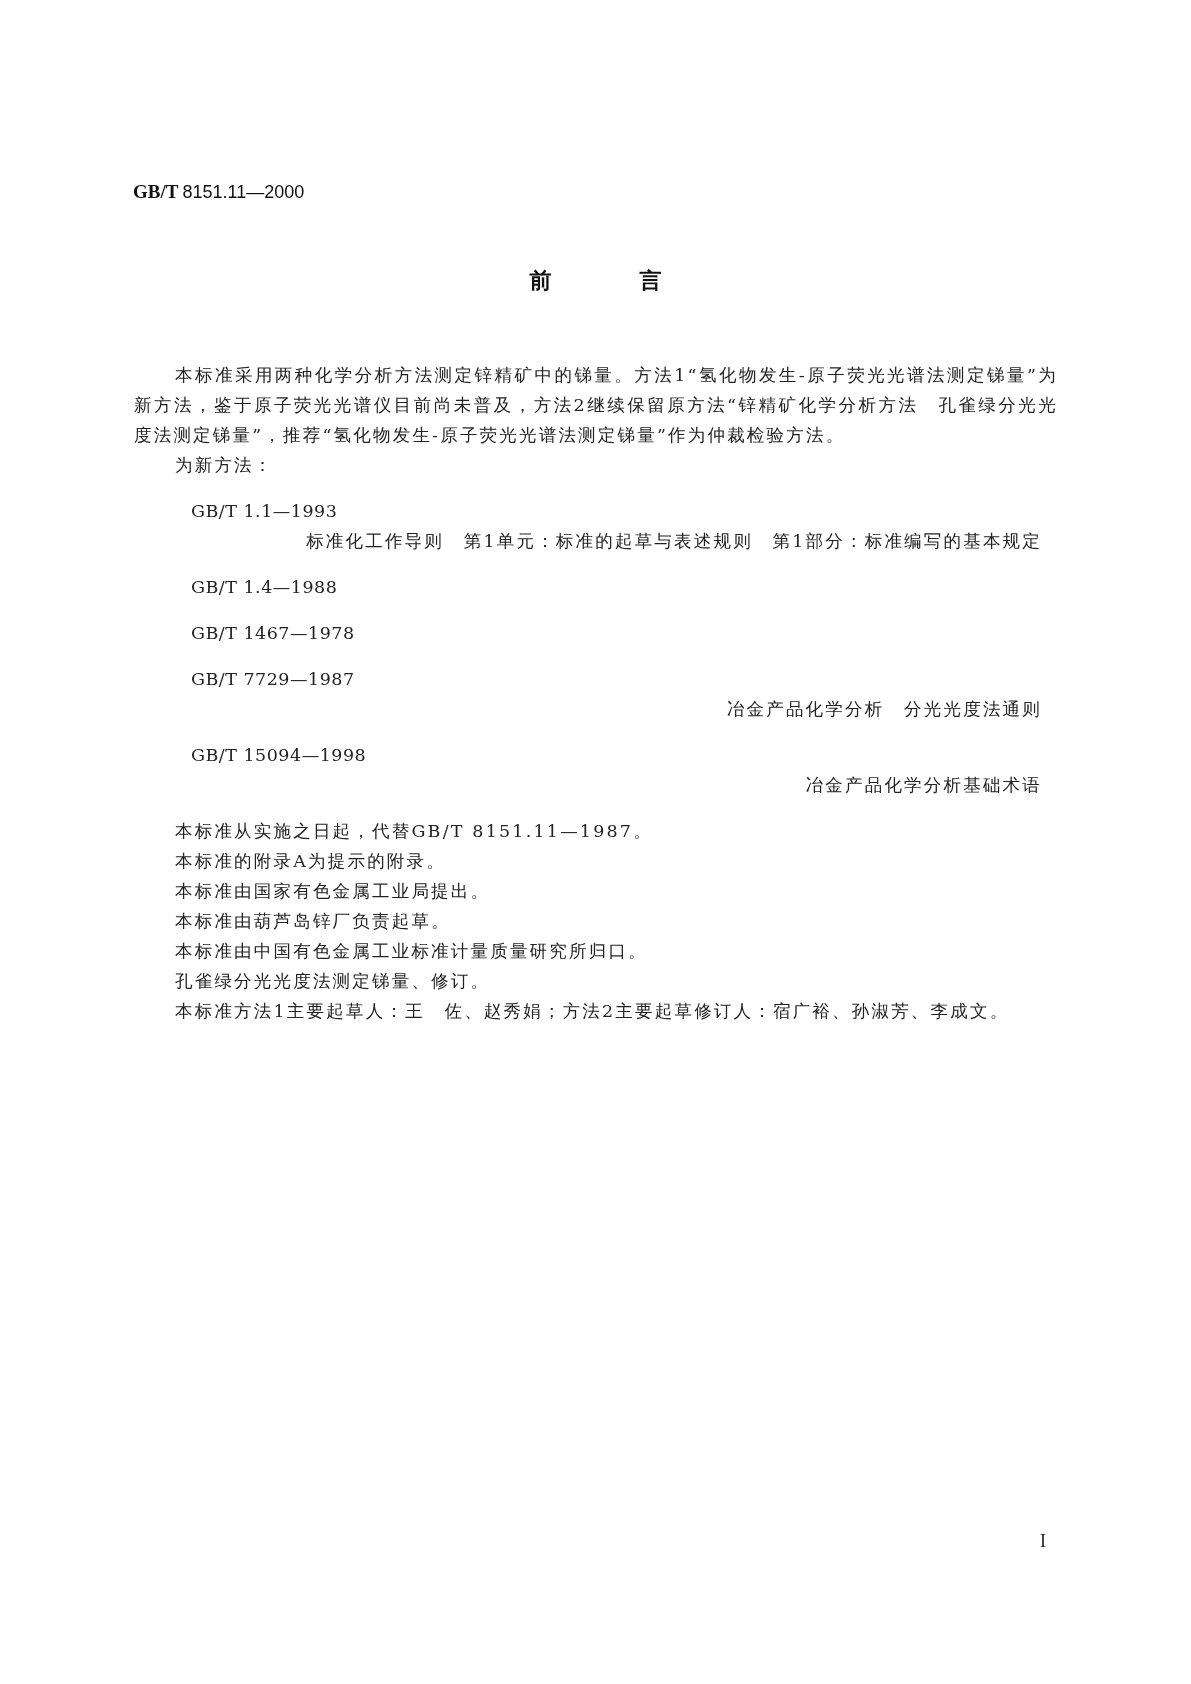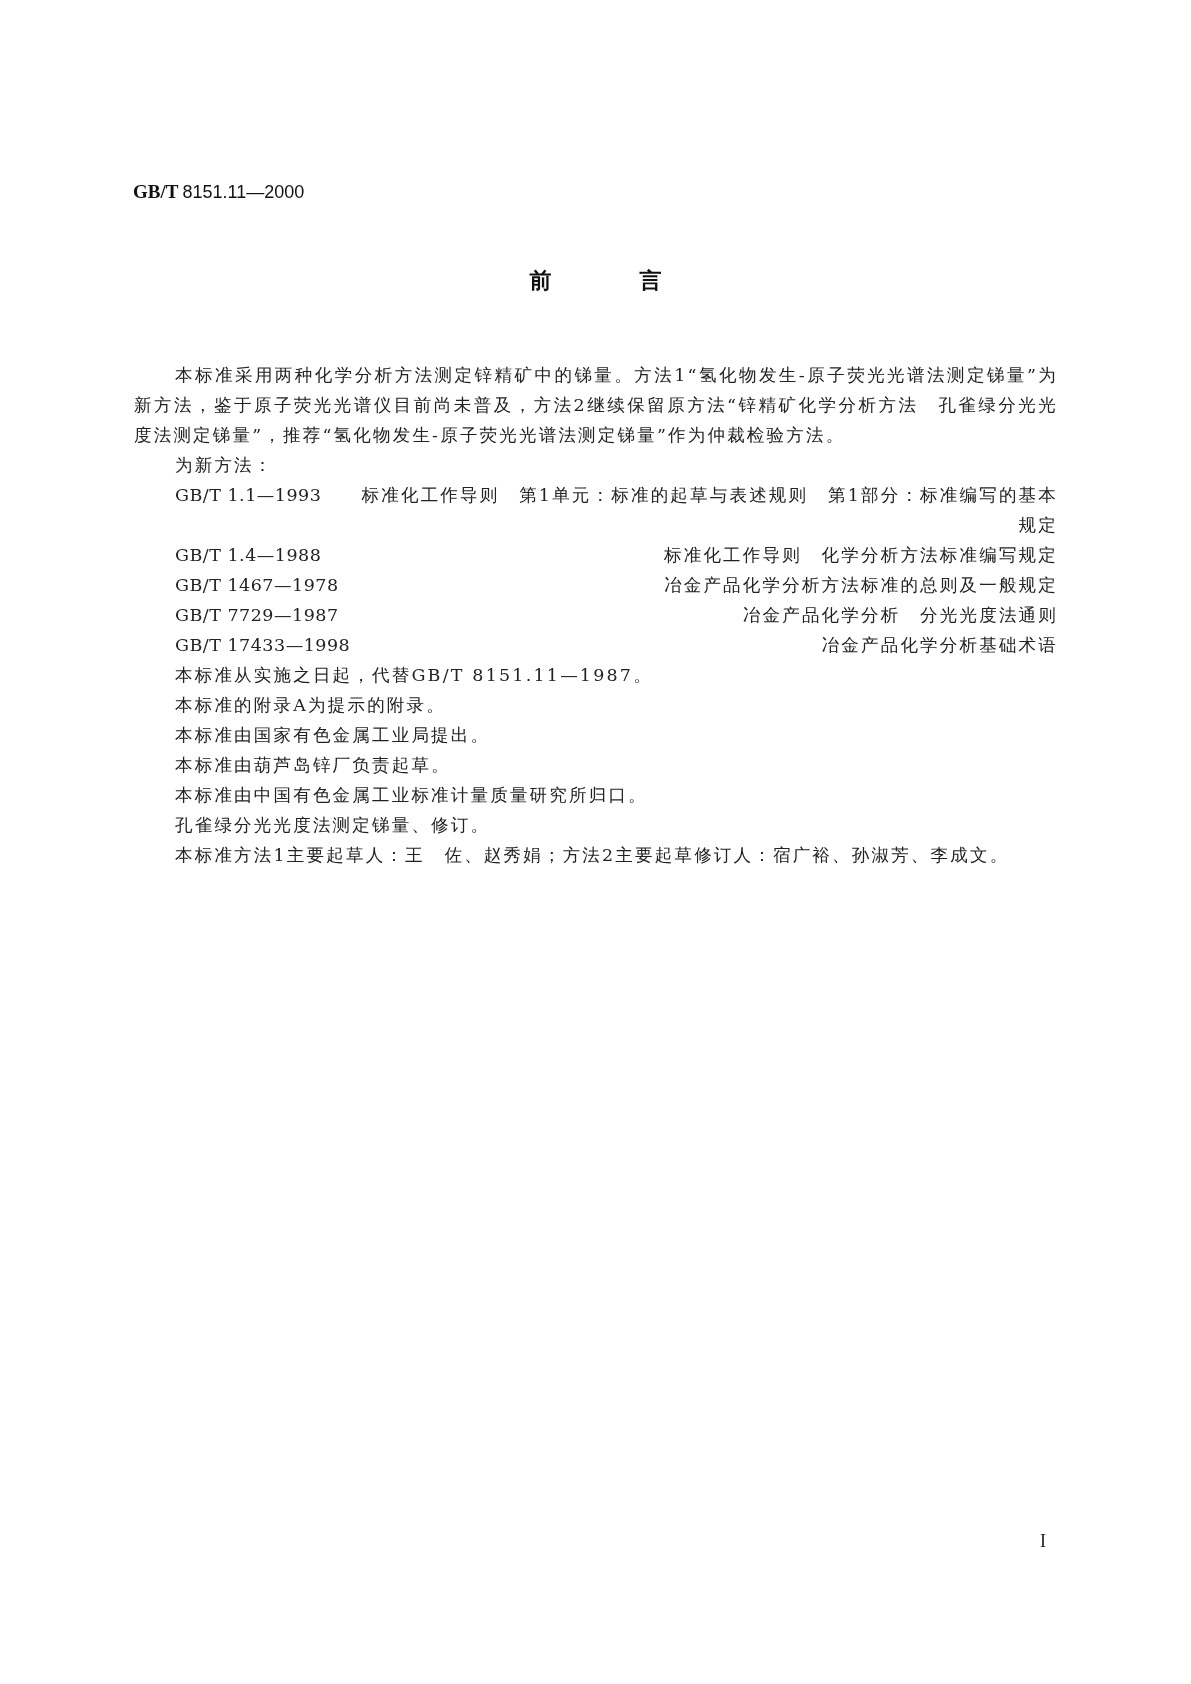--- a/index.html
+++ b/index.html
@@ -67,24 +67,25 @@
       text-align: justify;
       letter-spacing: 2.2px;
     }
     .line {
       margin: 0;
       padding-left: 41px;
       white-space: nowrap;
       letter-spacing: 2.2px;
     }
     .ref {
-      margin: 0;
+      margin: 16px;
       padding-left: 41px;
       display: flex;
       letter-spacing: 2.2px;
+      flex-direction: column;
     }
     .ref .code {
       white-space: nowrap;
       flex: 0 0 auto;
       letter-spacing: 0.5px;
     }
     .ref .desc {
       flex: 1 1 auto;
       padding-left: 20px;
       text-align: right;
@@ -114,32 +115,30 @@
 <div class="body-text">
   <p class="para">本标准采用两种化学分析方法测定锌精矿中的锑量。方法1“氢化物发生-原子荧光光谱法测定锑量”为新方法，鉴于原子荧光光谱仪目前尚未普及，方法2继续保留原方法“锌精矿化学分析方法　孔雀绿分光光度法测定锑量”，推荐“氢化物发生-原子荧光光谱法测定锑量”作为仲裁检验方法。</p>
   <p class="line">为新方法：</p>
 
   <div class="ref first">
     <span class="code">GB/T 1.1—1993</span>
     <span class="desc">标准化工作导则　第1单元：标准的起草与表述规则　第1部分：标准编写的基本规定</span>
   </div>
   <div class="ref">
     <span class="code">GB/T 1.4—1988</span>
-    <span class="desc">标准化工作导则　化学分析方法标准编写规定</span>
   </div>
   <div class="ref">
     <span class="code">GB/T 1467—1978</span>
-    <span class="desc">冶金产品化学分析方法标准的总则及一般规定</span>
   </div>
   <div class="ref">
     <span class="code">GB/T 7729—1987</span>
     <span class="desc">冶金产品化学分析　分光光度法通则</span>
   </div>
   <div class="ref">
-    <span class="code">GB/T 17433—1998</span>
+    <span class="code">GB/T 15094—1998</span>
     <span class="desc">冶金产品化学分析基础术语</span>
   </div>
 
   <p class="line">本标准从实施之日起，代替GB/T 8151.11—1987。</p>
   <p class="line">本标准的附录A为提示的附录。</p>
   <p class="line">本标准由国家有色金属工业局提出。</p>
   <p class="line">本标准由葫芦岛锌厂负责起草。</p>
   <p class="line">本标准由中国有色金属工业标准计量质量研究所归口。</p>
   <p class="line">孔雀绿分光光度法测定锑量、修订。</p>
   <p class="line">本标准方法1主要起草人：王　佐、赵秀娟；方法2主要起草修订人：宿广裕、孙淑芳、李成文。</p>

